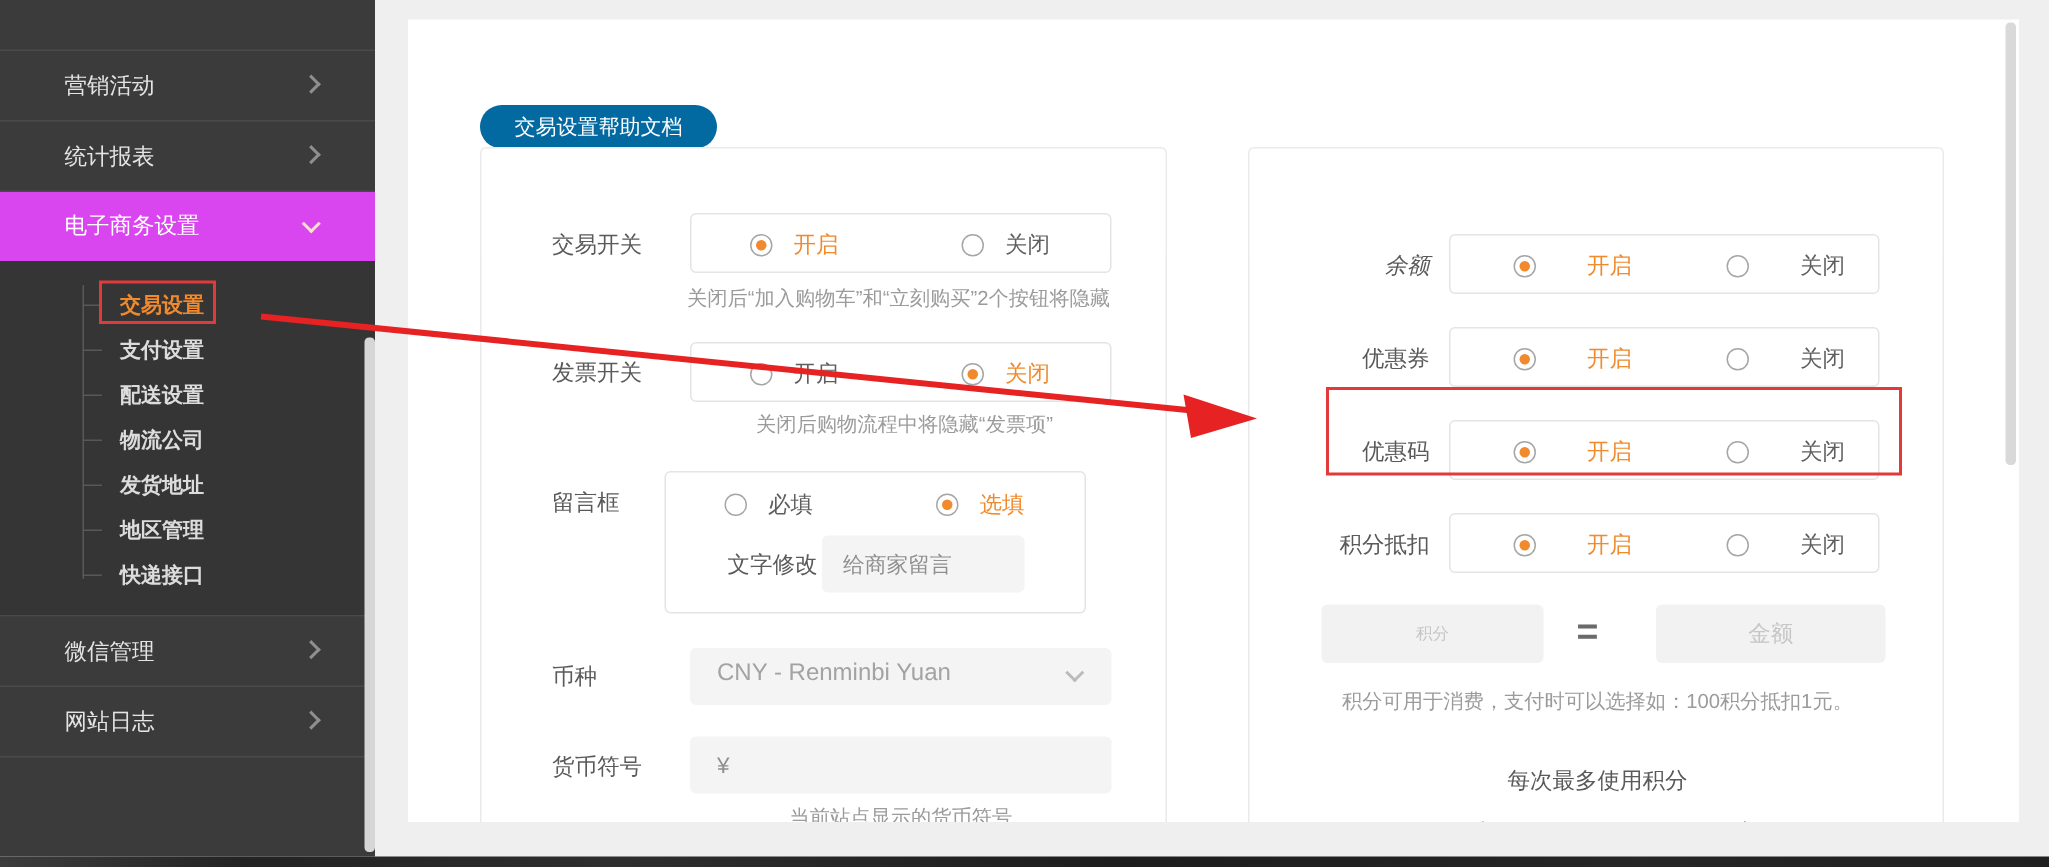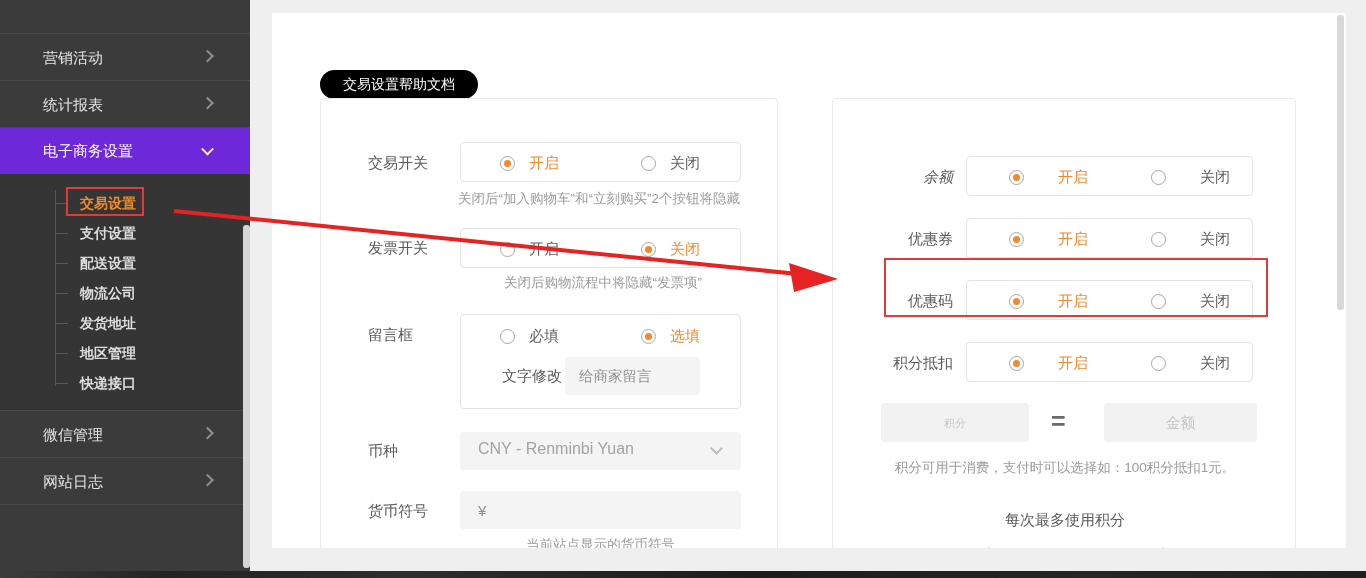--- a/index.html
+++ b/index.html
@@ -16,21 +16,21 @@
     position:absolute; left:0; top:0; width:250px; height:571px;
     background:#3b3b3b;
   }
   .side-row {
     position:relative; height:47px; line-height:47px;
     padding-left:43px; font-size:15px; color:#e4e4e4;
     border-bottom:1px solid #4a4a4a; cursor:pointer;
   }
   .side-row.blank { height:34px; }
   .side-row.active {
-    background:#6d28d9; color:#ffffff; border-bottom:none; height:46px; line-height:46px;
+    background:#d946ef; color:#ffffff; border-bottom:none; height:46px; line-height:46px;
   }
   .chev {
     position:absolute; right:38px; top:50%;
     width:9px; height:9px;
     border-top:2px solid #8f8f8f; border-right:2px solid #8f8f8f;
     transform:translateY(-60%) rotate(45deg);
   }
   .chev.down {
     border-color:#fbe3c8;
     transform:translateY(-70%) rotate(135deg);
@@ -62,21 +62,21 @@
     position:absolute; left:272px; top:13px; width:1074px; height:535px;
     background:#ffffff; overflow:hidden;
   }
   .main-scrollbar {
     position:absolute; left:1065px; top:2px; width:7px; height:295px;
     background:#d9d9d9; border-radius:3px;
   }
   .help-btn {
     position:absolute; left:48px; top:57px; height:29px;
     padding:0 23px; line-height:29px;
-    background:#000000; color:#fff; font-size:14px;
+    background:#0369a1; color:#fff; font-size:14px;
     border:none; border-radius:15px; cursor:pointer;
   }
   .card {
     position:absolute; top:85px; height:500px;
     background:#fff; border:1px solid #eaeaea; border-radius:4px;
   }
   .card.left  { left:48px;  width:458px; }
   .card.right { left:560px; width:464px; }
 
   .f-label { position:absolute; font-size:15px; color:#5a5a5a; white-space:nowrap; }
@@ -213,21 +213,21 @@
         <span class="rlab">开启</span>
       </div>
       <div class="rgroup" style="left:180px; top:12px;">
         <span class="radio sel"></span>
         <span class="rlab on">关闭</span>
       </div>
     </div>
     <div class="helper" style="left:183px; top:175px;">关闭后购物流程中将隐藏“发票项”</div>
 
     <div class="f-label" style="left:47px; top:227px;">留言框</div>
-    <div class="opt-box" style="left:139px; top:215px; width:281px; height:95px;">
+    <div class="opt-box" style="left:122px; top:215px; width:281px; height:95px;">
       <div class="rgroup" style="left:39px; top:13px;">
         <span class="radio"></span>
         <span class="rlab">必填</span>
       </div>
       <div class="rgroup" style="left:180px; top:13px;">
         <span class="radio sel"></span>
         <span class="rlab on">选填</span>
       </div>
       <div class="f-label" style="left:41px; top:52px;">文字修改</div>
       <input class="gray-input" style="left: 104px; top: 42px; width: 135px; height: 38px; padding-left: 14px;" value="给商家留言">

